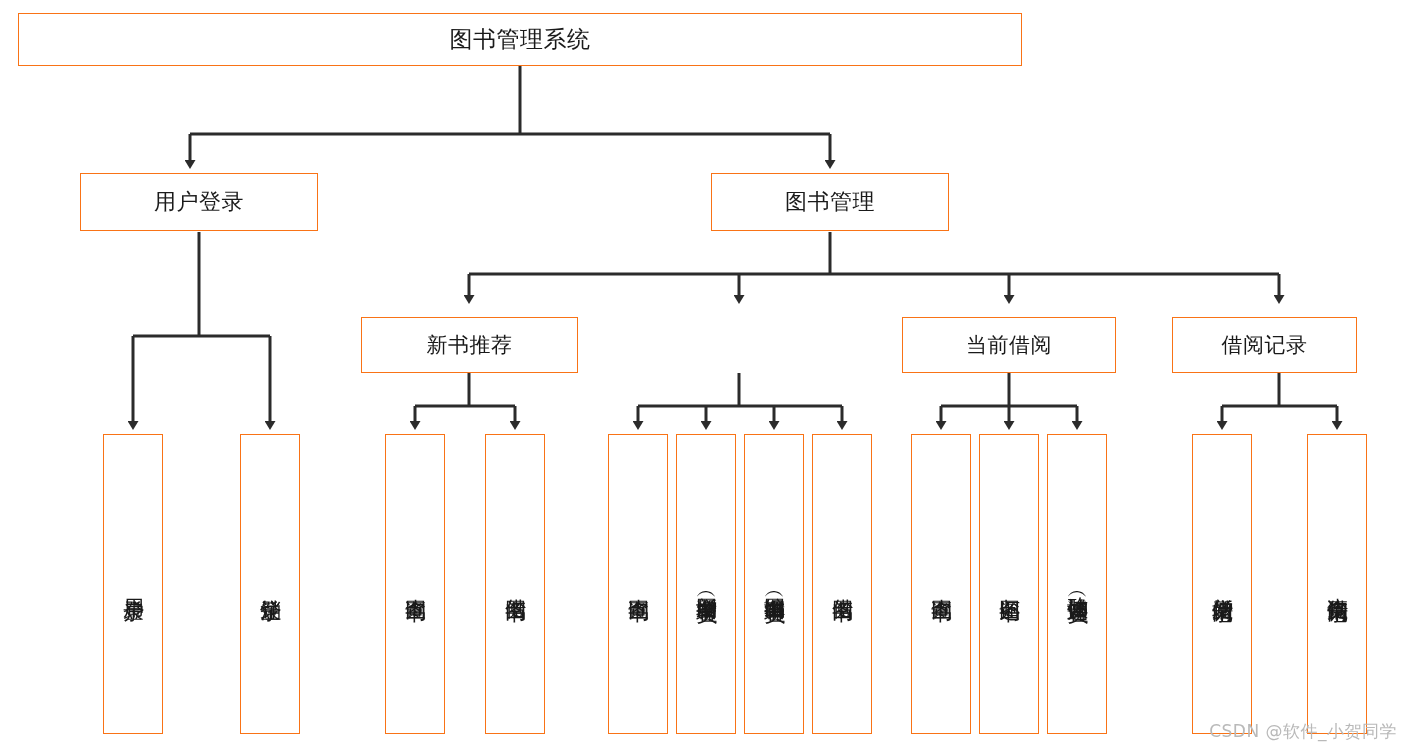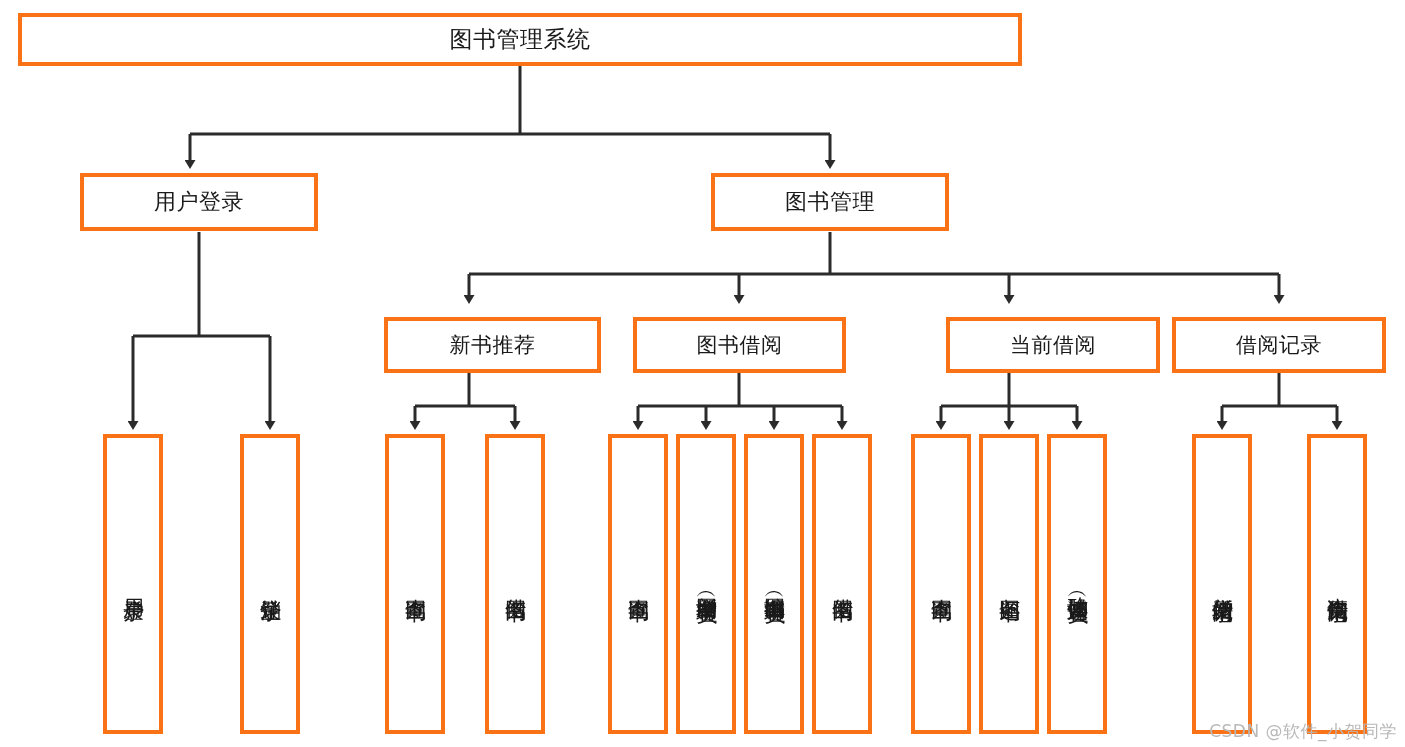--- a/index.html
+++ b/index.html
@@ -21,21 +21,21 @@
   #diagram-svg {
     position: absolute;
     left: 0;
     top: 0;
     width: 1405px;
     height: 747px;
   }
   .node {
     position: absolute;
     box-sizing: border-box;
-    border: 4px solid #f97316;
+    border: 1px solid #f97316;
     background: #ffffff;
     display: flex;
     align-items: center;
     justify-content: center;
     color: #1a1a1a;
   }
   .node-label {
     font-size: 22px;
     line-height: 1.15;
     letter-spacing: 0.5px;
@@ -138,30 +138,27 @@
     <span class="node-label">图书管理系统</span>
   </div>
 
   <div class="node level2" style="left:80px; top:173px; width:238px; height:58px;">
     <span class="node-label">用户登录</span>
   </div>
   <div class="node level2" style="left:711px; top:173px; width:238px; height:58px;font-family:Liberation Serif, serif;">
     <span class="node-label">图书管理</span>
   </div>
 
-  <div class="node level3" style="left:361px; top:317px; width:217px; height:56px;margin-left:23px;">
+  <div class="node level3" style="left:361px; top:317px; width:217px; height:56px;">
     <span class="node-label">新书推荐</span>
   </div>
-  <div class="node level3" style="left:633px; top:317px; width:213px; height:56px;">
-    <span class="node-label">图书借阅</span>
-  </div>
-  <div class="node level3" style="left:902px; top:317px; width:214px; height:56px;margin-left:44px;">
+  <div class="node level3" style="left:902px; top:317px; width:214px; height:56px;">
     <span class="node-label">当前借阅</span>
   </div>
-  <div class="node level3" style="left:1172px; top:317px; width:214px; height:56px;">
+  <div class="node level3" style="left:1172px; top:317px; width:185px; height:56px;">
     <span class="node-label">借阅记录</span>
   </div>
 
   <div class="node leaf" style="left:103px; top:434px; width:60px; height:300px;">
     <span class="node-label">用户登录</span>
   </div>
   <div class="node leaf" style="left:240px; top:434px; width:60px; height:300px;">
     <span class="node-label">注销登录</span>
   </div>
 

